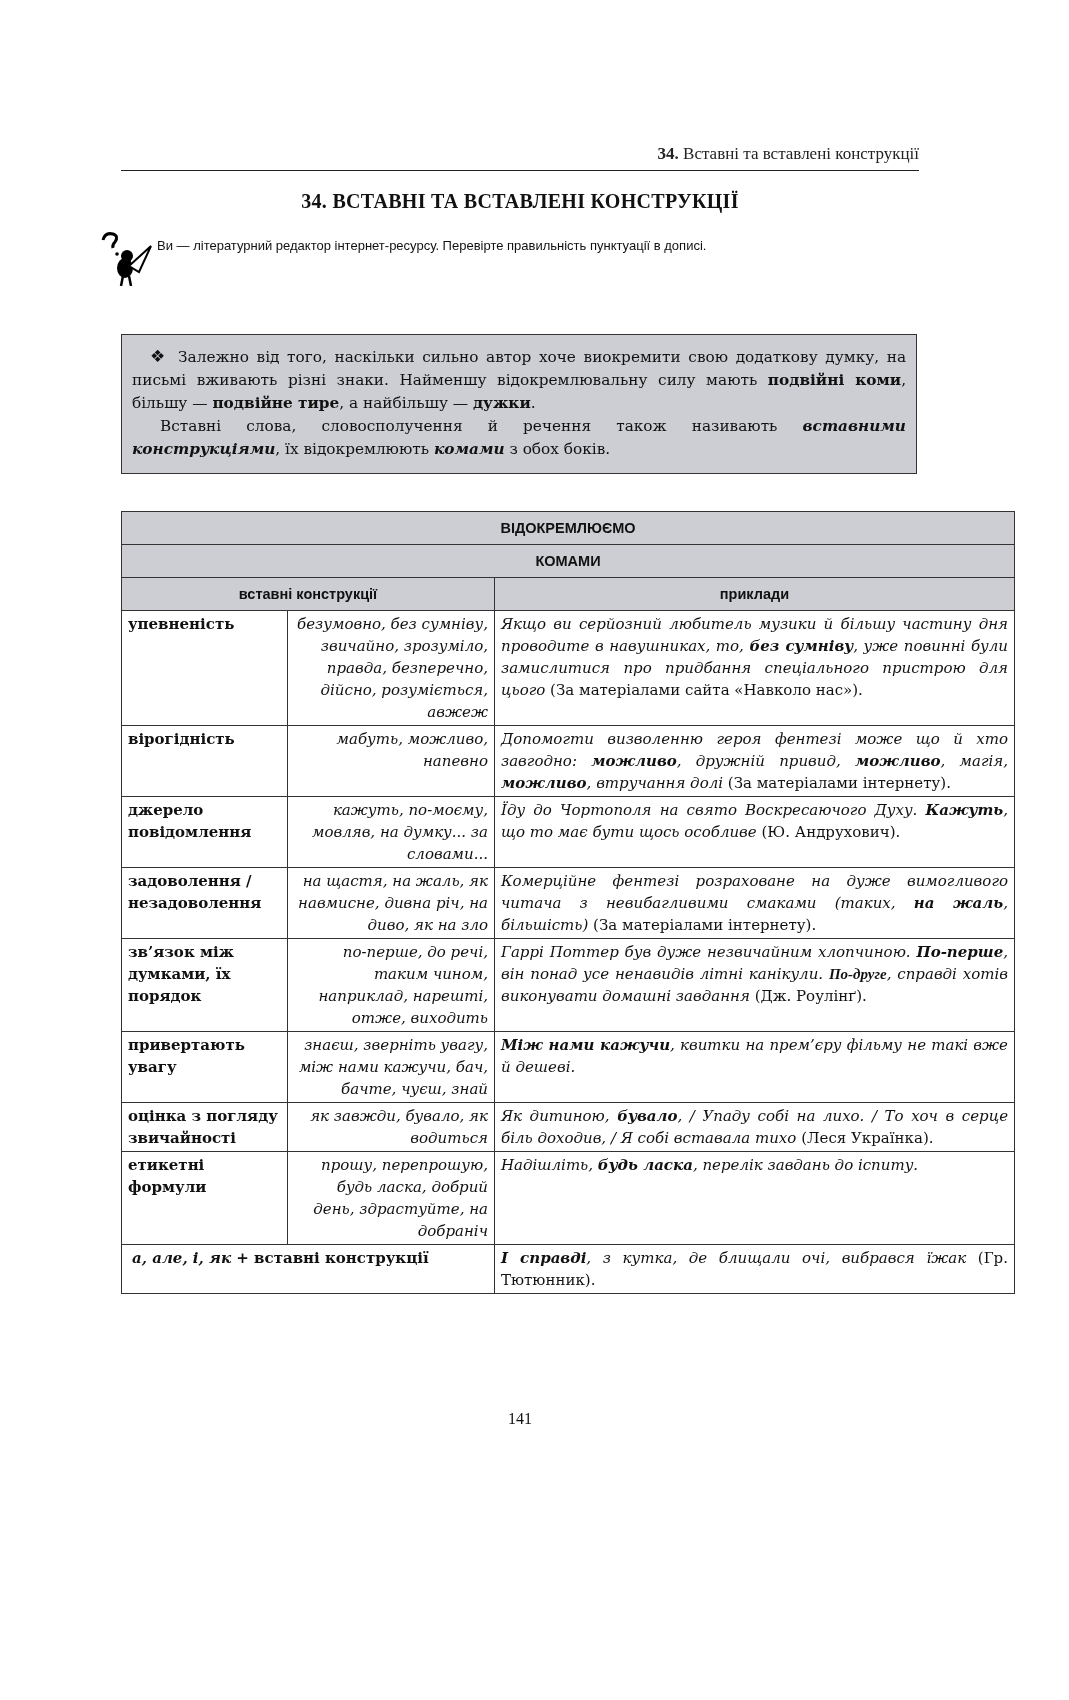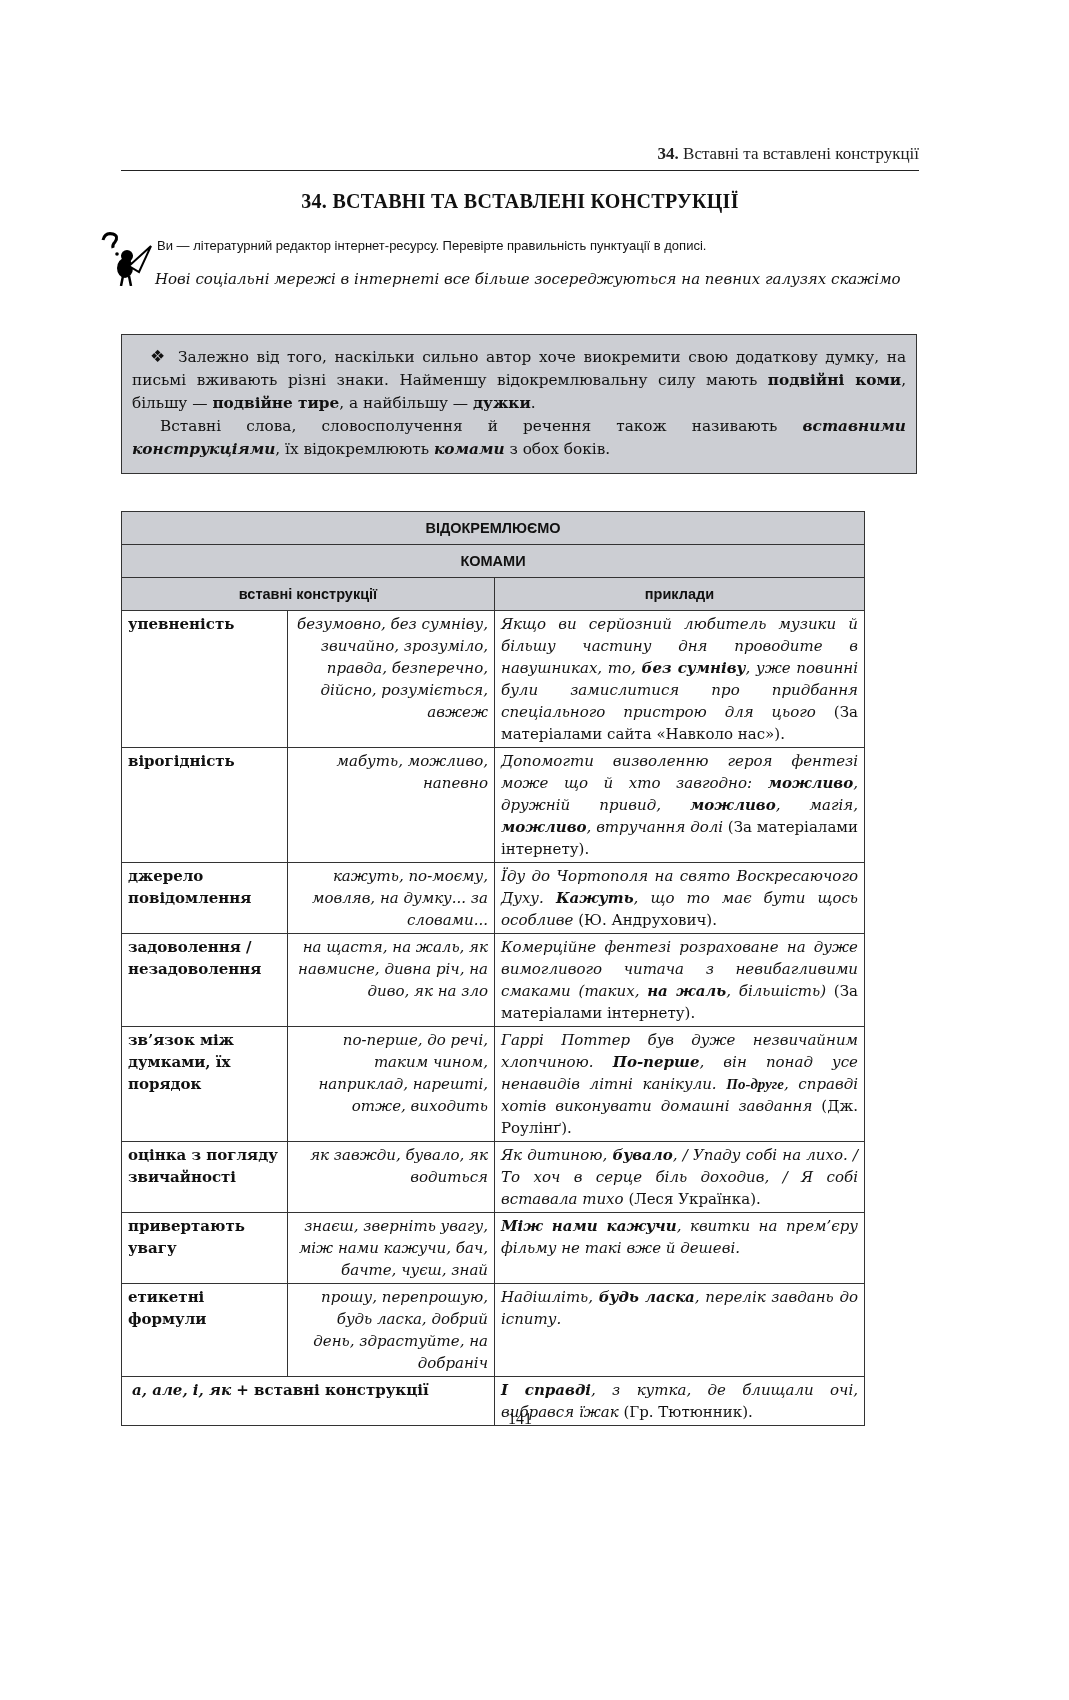--- a/index.html
+++ b/index.html
@@ -10,21 +10,21 @@
   .page-title { position:absolute; left:121px; top:190px; width:798px; text-align:center; font-family:"Liberation Serif", serif; font-weight:bold; font-size:20px; letter-spacing:0.3px; }
   .task { position:absolute; left:121px; top:232px; width:798px; }
   .task-icon { position:absolute; left:-28px; top:-6px; width:60px; height:60px; }
   .task-q { position:absolute; left:36px; top:6px; font-family:"Liberation Sans", sans-serif; font-size:13px; }
   .task-text { position:absolute; left:34px; top:36px; width:764px; font-family:"DejaVu Serif", serif; font-style:italic; font-size:15px; line-height:23px; text-indent:0; }
   .task-text .l2 { display:block; margin-left:-34px; }
   .rule-box { position:absolute; left:121px; top:334px; width:796px; height:140px; background:#ccced3; border:1.5px solid #333; box-sizing:border-box; padding:10px 10px 0 10px; font-family:"DejaVu Serif", serif; font-size:15.3px; line-height:23px; }
   .rule-box p { margin:0; text-align:justify; }
   .rule-box .ind { text-indent:28px; }
   .rule-box .diamond { font-size:17px; margin-left:18px; margin-right:10px; }
-  table.main { position:absolute; left:121px; top:511px; width:744px; border-collapse:collapse; font-size:15px; }
+  table.main { position:absolute; left:121px; top:511px; width:894px; border-collapse:collapse; font-size:15px; }
   table.main td, table.main th { border:1.5px solid #333; vertical-align:top; padding:2px 6px; line-height:22px; }
   table.main th { background:#ccced3; font-family:"Liberation Sans", sans-serif; font-weight:bold; font-size:14.5px; text-align:center; padding:5px 6px; }
   td.cat { width:153px; font-weight:bold; }
   td.words { width:194px; font-style:italic;text-align:right; }
   td.ex { text-align:justify; }
   .ex i { font-style:italic; }
   .page-num { position:absolute; left:121px; top:1410px; width:798px; text-align:center; font-family:"Liberation Serif", serif; font-size:16px; }
 </style>
 </head>
 <body>
@@ -38,21 +38,20 @@
   <svg class="task-icon" viewBox="0 0 60 60">
     <path d="M10 14 q2 -8 10 -6 q6 2 2 8 q-3 3 -2 6" fill="none" stroke="#000" stroke-width="3"></path>
     <circle cx="24" cy="28" r="1.8" fill="#000"></circle>
     <ellipse cx="32" cy="42" rx="8" ry="10" fill="#000"></ellipse>
     <circle cx="34" cy="30" r="6" fill="#000"></circle>
     <path d="M36 40 L58 20 L46 46 Z" fill="#fff" stroke="#000" stroke-width="2"></path>
     <path d="M30 50 L28 60 M36 50 L38 60" stroke="#000" stroke-width="2.5"></path>
   </svg>
   <div class="task-q">Ви — літературний редактор інтернет-ресурсу. Перевірте правильність пунктуації в дописі.</div>
   <div class="task-text">
-    <span>Нові соціальні мережі в інтернеті все більше зосереджуються на певних галузях скажімо</span>
   </div>
 </div>
 
 <div class="rule-box">
   <p><span class="diamond">❖</span><span>Залежно від того, наскільки сильно автор хоче виокремити свою додаткову думку, на письмі вживають різні знаки. Найменшу відокремлювальну силу мають </span><b>подвійні коми</b><span>, більшу — </span><b>подвійне тире</b><span>, а найбільшу —  </span><b>дужки</b><span>.</span></p>
   <p class="ind"><span>Вставні слова, словосполучення й речення також називають </span><b><i>вставними конструкціями</i></b><span>, їх відокремлюють </span><b><i>комами</i></b><span> з обох боків.</span></p>
 </div>
 
 <table class="main">
   <thead>
@@ -87,28 +86,28 @@
         <td class="cat">задоволення / незадоволення</td>
         <td class="words">на щастя, на жаль, як навмисне, дивна річ, на диво, як на зло</td>
         <td class="ex"><i>Комерційне фентезі розраховане на дуже вимогливого читача з невибагливими смаками (таких, </i><b style="font-style: italic;">на жаль</b><i>, більшість)</i><span> (За матеріалами інтернету).</span></td>
       </tr>
       <tr>
         <td class="cat">зв’язок між думками, їх порядок</td>
         <td class="words">по-перше, до речі, таким чином, наприклад, нарешті, отже, виходить</td>
         <td class="ex"><i>Гаррі Поттер був дуже незвичайним хлопчиною. </i><b style="font-style: italic;">По-перше</b><i>, він понад усе ненавидів літні канікули. </i><b style="font-style: italic; font-family: Liberation Serif, serif;">По-друге</b><i>, справді хотів виконувати домашні завдання</i><span> (Дж. Роулінґ).</span></td>
       </tr>
       <tr>
+        <td class="cat">привертають увагу</td>
+        <td class="words">знаєш, зверніть увагу, між нами кажучи, бач, бачте, чуєш, знай</td>
+        <td class="ex"><b style="font-style: italic;">Між нами кажучи</b><i>, квитки на прем’єру фільму не такі вже й дешеві.</i></td>
+      </tr>
+      <tr>
         <td class="cat">оцінка з погляду звичайності</td>
         <td class="words">як завжди, бувало, як водиться</td>
         <td class="ex"><i>Як дитиною, </i><b style="font-style: italic;">бувало</b><i>, / Упаду собі на лихо. / То хоч в серце біль доходив, / Я собі вставала тихо</i><span> (Леся Українка).</span></td>
-      </tr>
-      <tr>
-        <td class="cat">привертають увагу</td>
-        <td class="words">знаєш, зверніть увагу, між нами кажучи, бач, бачте, чуєш, знай</td>
-        <td class="ex"><b style="font-style: italic;">Між нами кажучи</b><i>, квитки на прем’єру фільму не такі вже й дешеві.</i></td>
       </tr>
       <tr>
         <td class="cat">етикетні формули</td>
         <td class="words">прошу, перепрошую, будь ласка, добрий день, здрастуйте, на добраніч</td>
         <td class="ex"><i>Надішліть, </i><b style="font-style: italic;">будь ласка</b><i>, перелік завдань до іспиту.</i></td>
       </tr>
       <tr>
         <td colspan="2" style="padding-left: 10px;"><b style="font-style: italic;">а, але, і, як</b><b> + вставні конструкції</b></td>
         <td class="ex"><b style="font-style: italic;">І справді</b><i>, з кутка, де блищали очі, вибрався їжак</i><span> (Гр. Тютюнник).</span></td>
       </tr>

